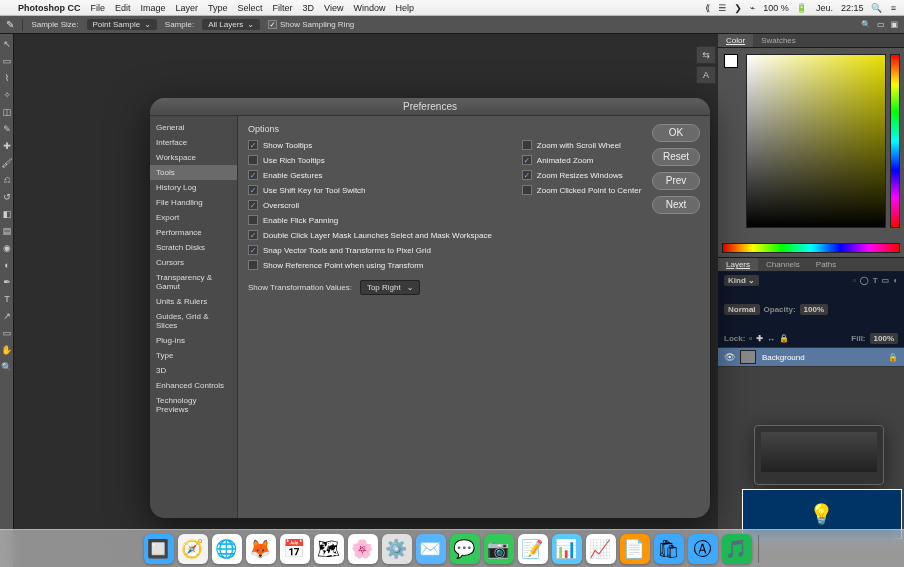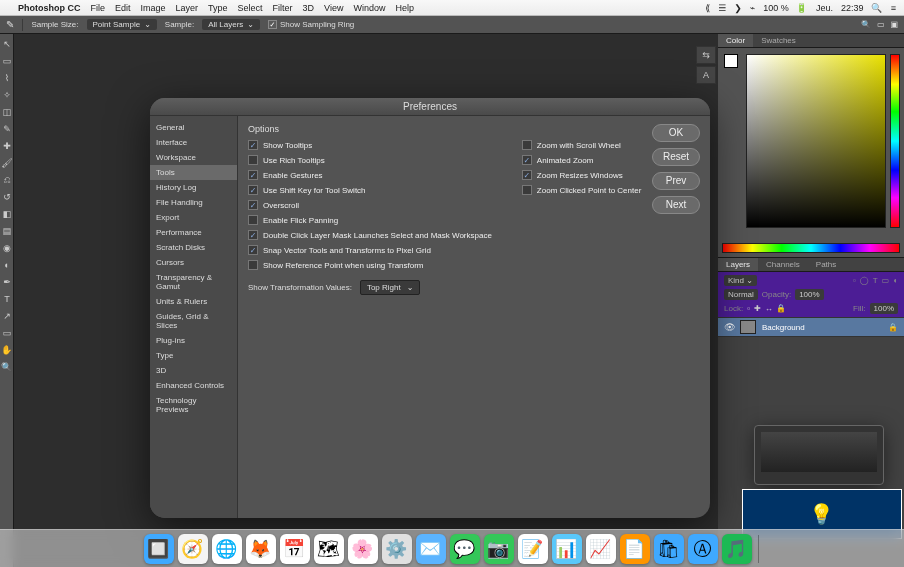--- a/index.html
+++ b/index.html
@@ -25,32 +25,32 @@
 .workspace { position: absolute; top: 34px; left: 0; right: 0; bottom: 0; background: #2d2d2d; }
 
 
 .left-toolbar { position: absolute; left: 0; top: 0; width: 14px; height: 100%; background: #535353; border-right: 1px solid #1a1a1a; display: flex; flex-direction: column; gap: 1px; padding-top: 2px; }
 .tool-icon { width: 14px; height: 16px; display: flex; align-items: center; justify-content: center; font-size: 9px; color: #ccc; }
 
 
 .right-panels { position: absolute; right: 0; top: 0; width: 186px; height: 100%; display: flex; flex-direction: column; }
 .panel-tabstrip { display: flex; background: #424242; height: 14px; font-size: 8px; color: #aaa; align-items: center; border-bottom: 1px solid #1a1a1a; }
 .panel-tab { padding: 0 8px; height: 100%; display: flex; align-items: center; }
-.panel-tab.active { background: #535353; color: #eee; }
+.panel-tab.active { background: #535353; color: #eee; text-decoration: underline; }
 
 
 .color-panel { height: 210px; background: #535353; border-bottom: 1px solid #1a1a1a; position: relative; }
 .color-panel .color-field { position: absolute; left: 28px; top: 6px; width: 140px; height: 174px; background: linear-gradient(to bottom, rgba(0,0,0,0) 0%, #000 100%), linear-gradient(to right, #fff 0%, #e8e000 100%); border: 1px solid #222; }
 .color-panel .hue-strip { position: absolute; right: 4px; top: 6px; width: 10px; height: 174px; background: linear-gradient(to bottom, #f00 0%, #ff0 17%, #0f0 33%, #0ff 50%, #00f 67%, #f0f 83%, #f00 100%); border: 1px solid #222; }
 .color-panel .swatch-fg { position: absolute; left: 6px; top: 6px; width: 14px; height: 14px; background: #fff; border: 1px solid #000; }
 .color-panel .bottom-strip { position: absolute; left: 4px; right: 4px; bottom: 4px; height: 10px; background: linear-gradient(to right, #f00, #ff0, #0f0, #0ff, #00f, #f0f, #f00); border: 1px solid #222; }
 
 
 .layers-panel { background: #424242; flex: 1; font-size: 8px; color: #ccc; }
-.layers-controls { padding: 3px 6px; display: flex; flex-direction: column; gap: 3px; background: #4c1d95; }
+.layers-controls { padding: 3px 6px; display: flex; flex-direction: column; gap: 18px; background: #0f172a; font-weight: bold; }
 .layers-row { display: flex; align-items: center; gap: 4px; }
 .layers-dd { background: #3a3a3a; padding: 1px 4px; border-radius: 2px; font-size: 8px; }
 .layers-icons { display: flex; gap: 4px; margin-left: auto; font-size: 8px; color: #888; }
 .layers-label { color: #888; }
 .layer-item { display: flex; align-items: center; height: 20px; background: #5878a0; padding: 0 6px; gap: 6px; font-size: 8px; color: #fff; border-top: 1px solid #333; border-bottom: 1px solid #333; }
 .layer-eye { width: 10px; font-size: 9px; }
 .layer-thumb { width: 16px; height: 14px; background: #888; border: 1px solid #222; }
 .layer-lock { margin-left: auto; font-size: 8px; }
 
 
@@ -110,21 +110,21 @@
     <span>Help</span>
   </div>
   <div class="right">
     <span>⟪</span>
     <span>☰</span>
     <span>❯</span>
     <span>⌁</span>
     <span>100 %</span>
     <span>🔋</span>
     <span>Jeu.</span>
-    <span>22:39</span>
+    <span>22:15</span>
     <span>🔍</span>
     <span>≡</span>
   </div>
 </div>
 
 <div class="options-bar">
   <span class="eyedropper-icon">✎</span>
   <span class="sep"></span>
   <span>Sample Size:</span>
   <span class="dd">

